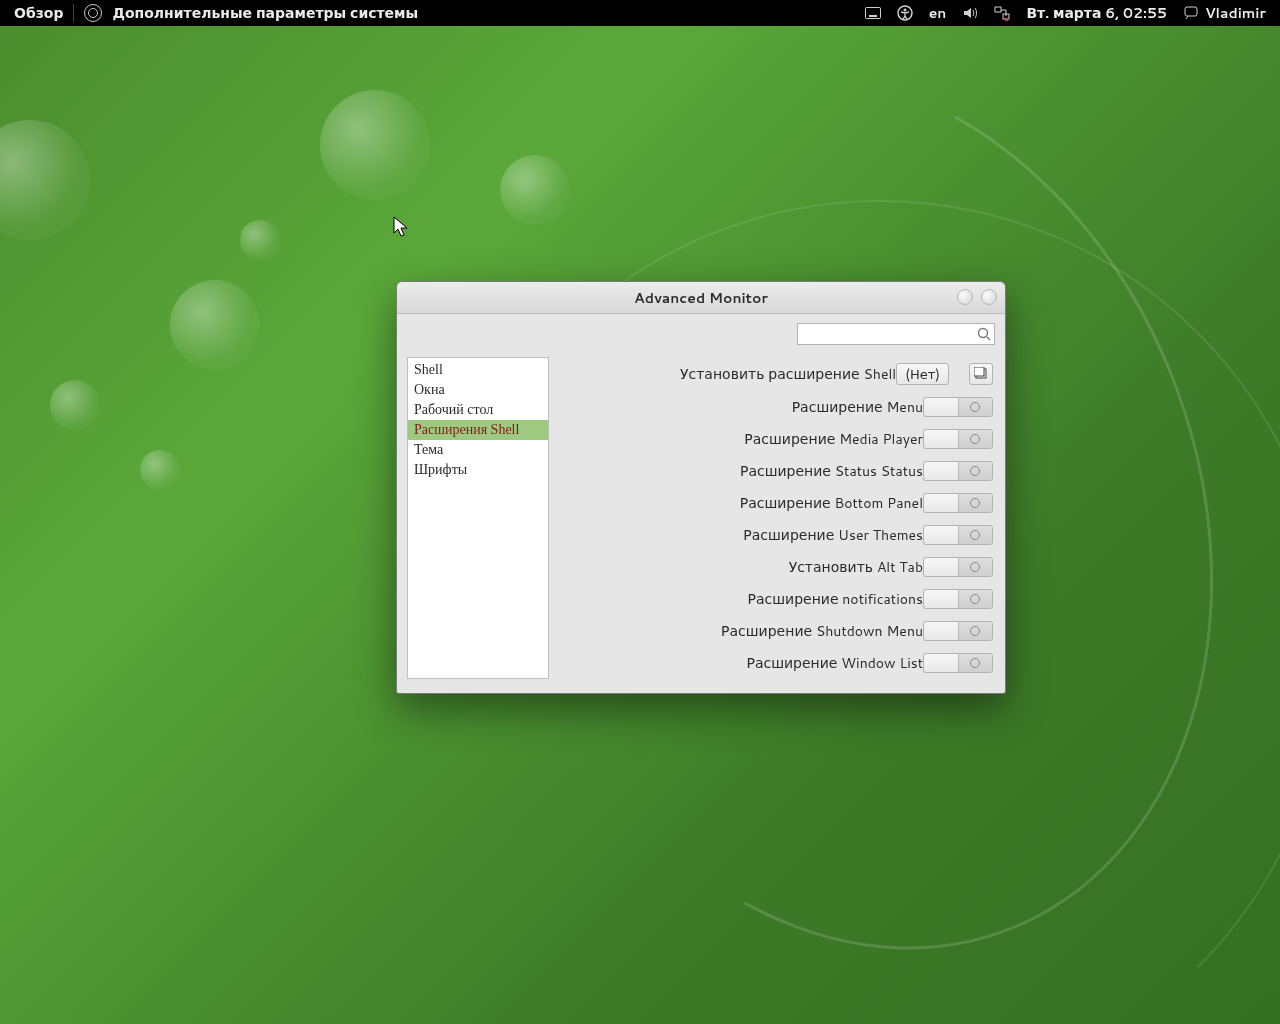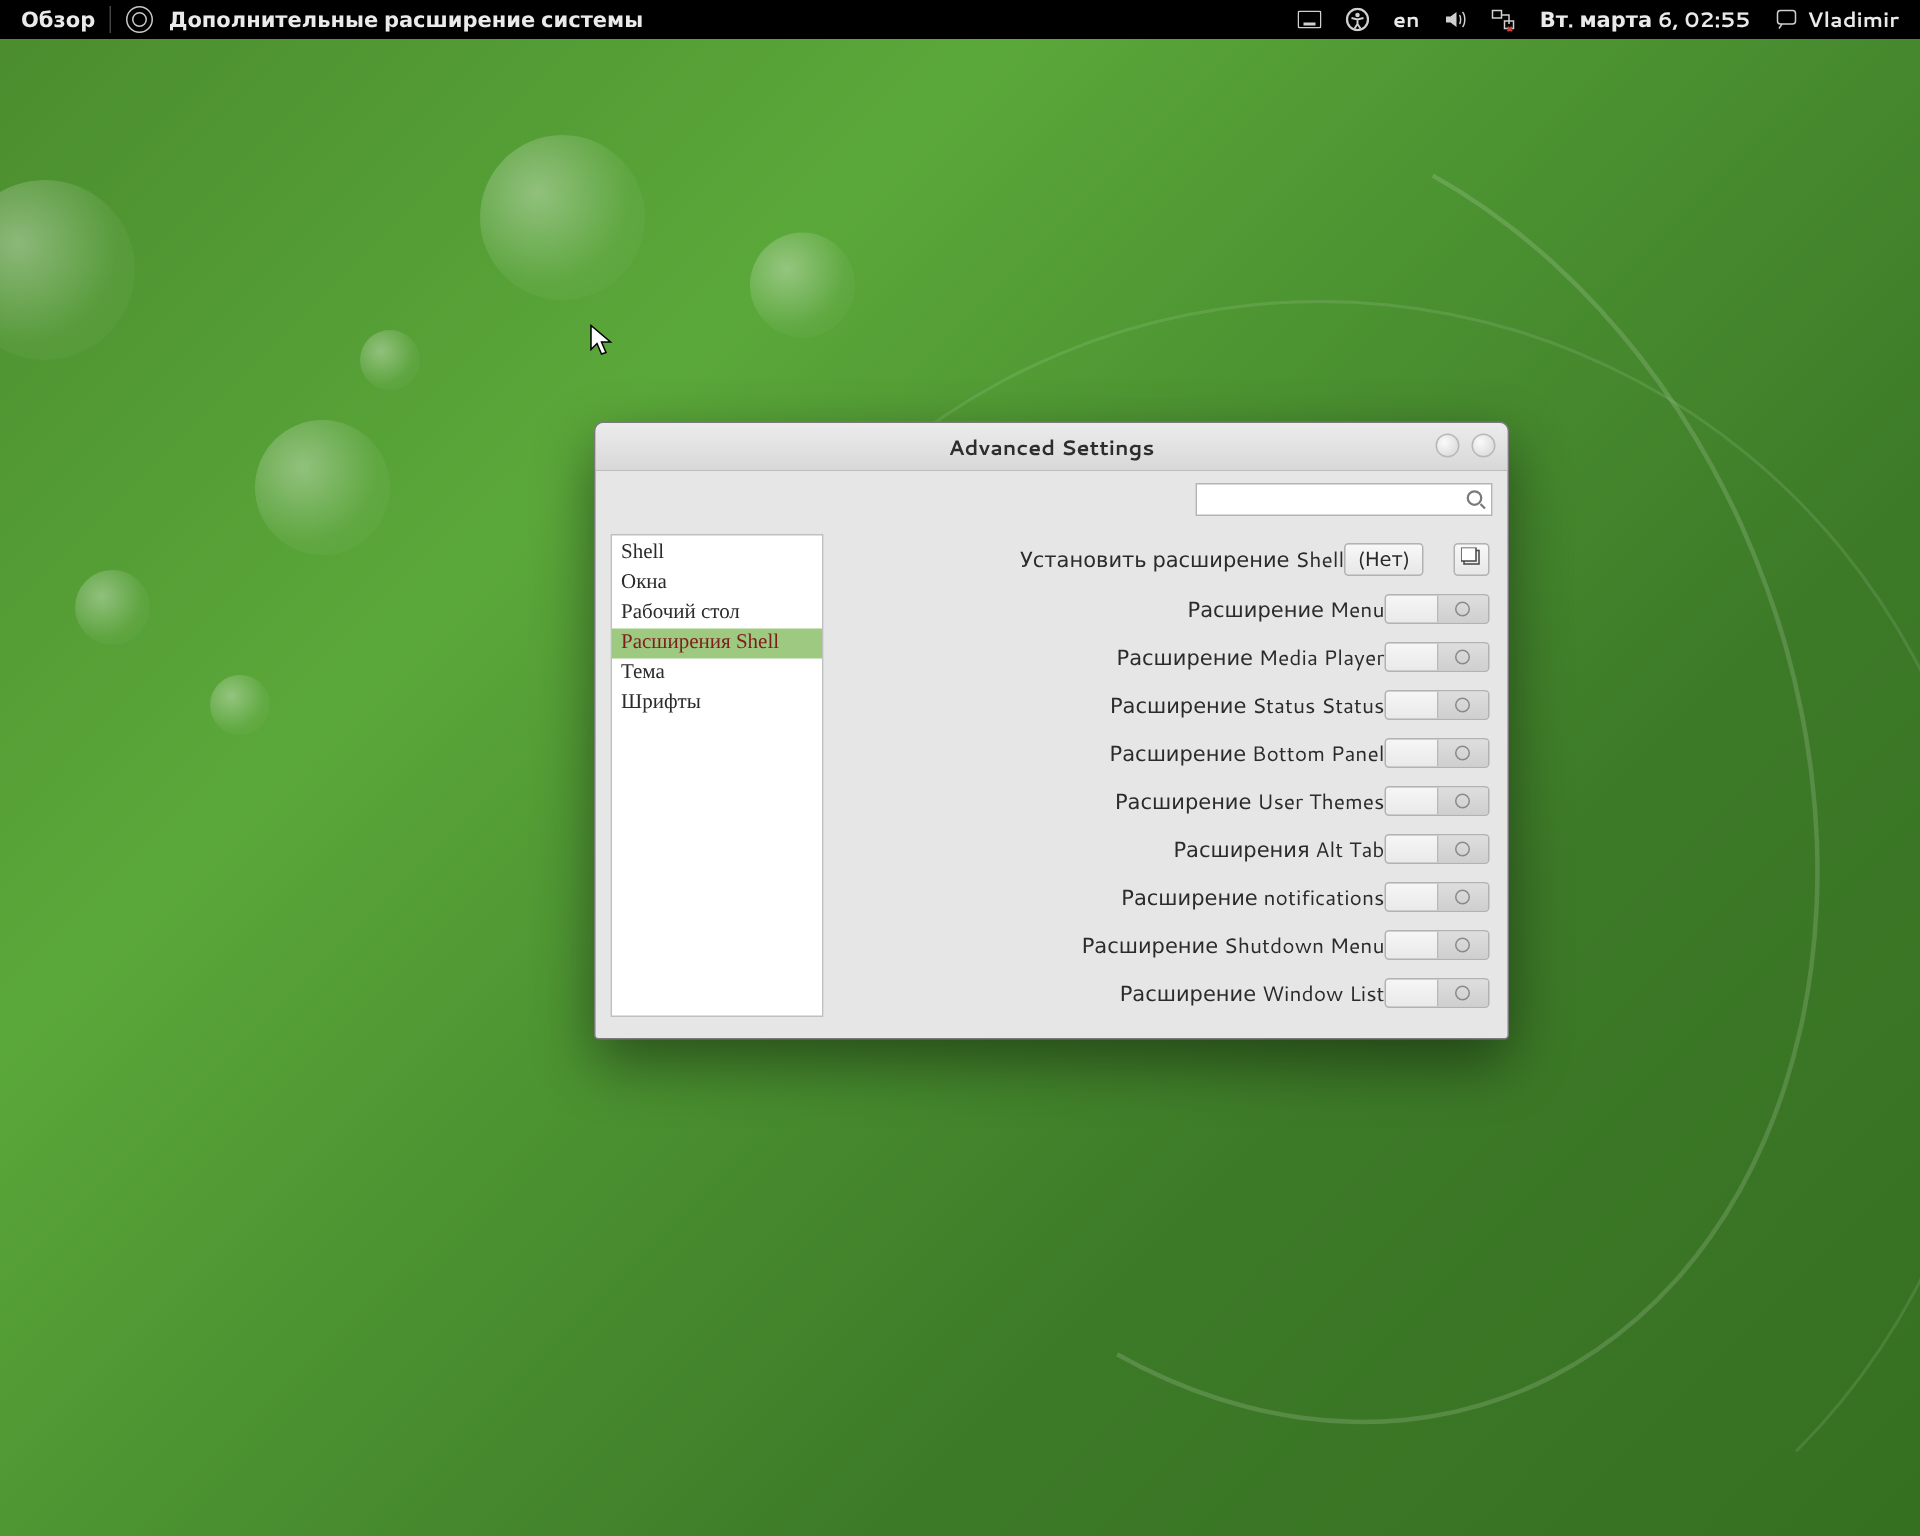--- a/index.html
+++ b/index.html
@@ -107,21 +107,21 @@
   <div class="bubble" style="left:-30px; top:120px; width:120px; height:120px;"></div>
 </div>
 
 <div class="top-panel">
   <div class="item">
     <span>Обзор</span>
   </div>
   <div class="sep"></div>
   <div class="item">
     <span class="app-icon"></span>
-    <span>Дополнительные расширение системы</span>
+    <span>Дополнительные параметры системы</span>
   </div>
   <div class="spacer"></div>
   <div class="item">
     <span class="tray-icon">
       <svg width="16" height="12" viewBox="0 0 16 12">
           <rect x="0.5" y="0.5" width="15" height="11" rx="1" fill="none" stroke="currentColor"></rect>
           <rect x="4" y="8" width="8" height="2" fill="currentColor"></rect>
         </svg>
     </span>
   </div>
@@ -166,21 +166,21 @@
         </svg>
     </span>
     <span>Vladimir</span>
   </div>
 </div>
 
 <div class="desktop-frame"></div>
 
 <div class="window">
   <div class="titlebar">
-    <span>Advanced Settings</span>
+    <span>Advanced Monitor</span>
     <div class="win-btns">
       <div class="win-btn"></div>
       <div class="win-btn"></div>
     </div>
   </div>
 
   <div class="searchbar">
     <div class="search-wrap">
       <input class="search-input" placeholder="" style="">
       <span class="search-icon-pos">
@@ -259,21 +259,21 @@
           <div class="row">
             <span class="row-label">Расширение User Themes</span>
             <div class="toggle">
               <div class="half"></div>
               <div class="half knob-side">
                 <div class="knob-circle"></div>
               </div>
             </div>
           </div>
           <div class="row">
-            <span class="row-label">Расширения Alt Tab</span>
+            <span class="row-label">Установить Alt Tab</span>
             <div class="toggle">
               <div class="half"></div>
               <div class="half knob-side">
                 <div class="knob-circle"></div>
               </div>
             </div>
           </div>
           <div class="row">
             <span class="row-label">Расширение notifications</span>
             <div class="toggle">

